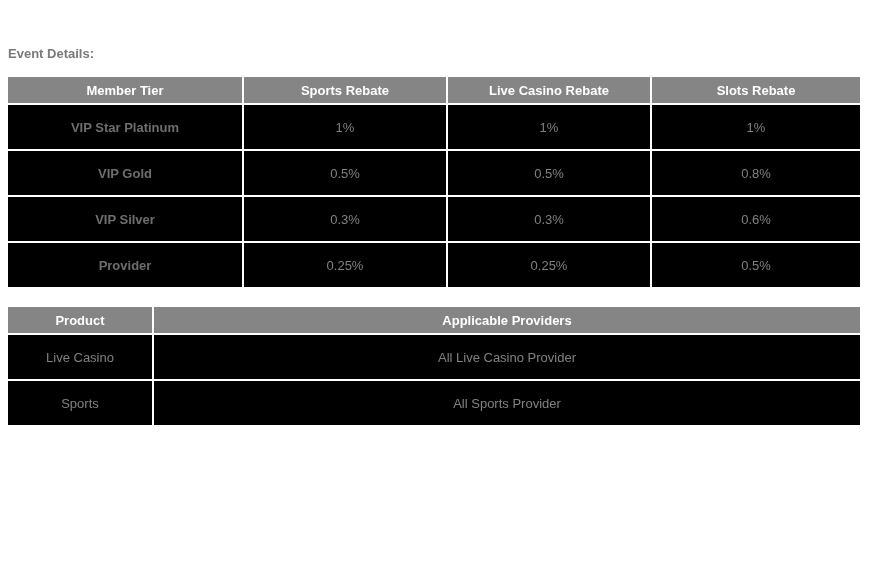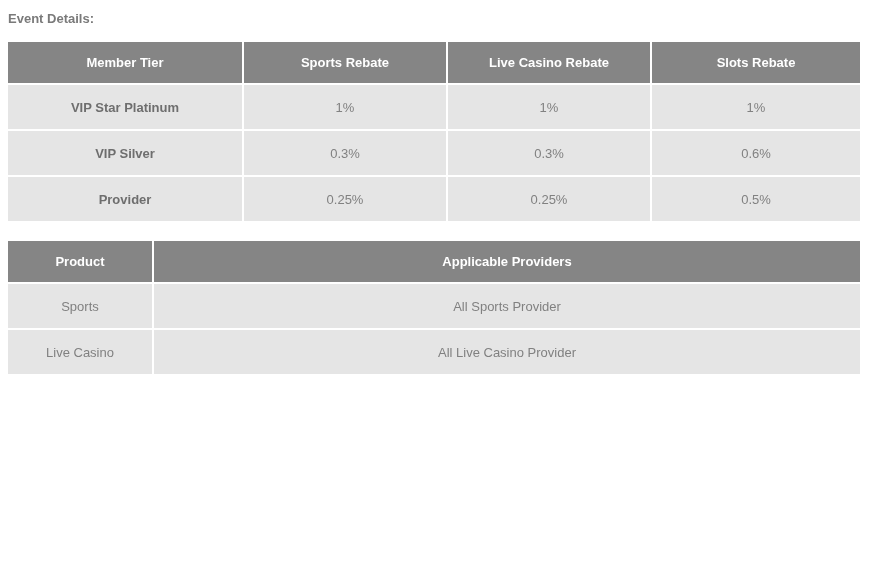--- a/index.html
+++ b/index.html
@@ -8,20 +8,21 @@
     background: #ffffff;
     width: 874px;
     height: 573px;
     font-family: "Liberation Sans", sans-serif;
     overflow: hidden;
   }
   .page {
     box-sizing: border-box;
     width: 874px;
     padding: 12px 8px 0 6px;
+    margin-top: 35px;
   }
   .section-heading {
     font-size: 13px;
     font-weight: bold;
     color: #7a7a7a;
     margin: 0 0 0 2px;
     line-height: 14px;
   }
   .data-table {
     border-collapse: separate;
@@ -29,34 +30,34 @@
     width: 856px;
     table-layout: fixed;
   }
   .tier-table   { margin: 14px 0 12px 0; }
   .providers-table { margin: 16px 0 0 0; }
   .data-table th {
     background: #858585;
     color: #ffffff;
     font-weight: bold;
     font-size: 13px;
-    height: 41px;
+    height: 26px;
     text-align: center;
     vertical-align: middle;
     padding: 0 4px;
   }
   .data-table td {
-    background: #e5e5e5;
+    background: #000000;
     color: #818181;
     font-size: 13px;
     font-weight: normal;
-    height: 44px;
+    height: 32px;
     text-align: center;
     vertical-align: middle;
-    padding: 0 4px;
+    padding: 6px 4px;
   }
   .tier-table td.row-label {
     font-weight: bold;
     color: #6e6e6e;
   }
   
   .tier-table col:nth-child(1) { width: 234px; }
   .tier-table col:nth-child(2) { width: 202px; }
   .tier-table col:nth-child(3) { width: 202px; }
   
@@ -85,20 +86,26 @@
         </tr>
     </thead>
     <tbody>
         <tr>
           <td class="row-label">VIP Star Platinum</td>
           <td>1%</td>
           <td>1%</td>
           <td>1%</td>
         </tr>
         <tr>
+          <td class="row-label">VIP Gold</td>
+          <td>0.5%</td>
+          <td>0.5%</td>
+          <td>0.8%</td>
+        </tr>
+        <tr>
           <td class="row-label">VIP Silver</td>
           <td>0.3%</td>
           <td>0.3%</td>
           <td>0.6%</td>
         </tr>
         <tr>
           <td class="row-label">Provider</td>
           <td>0.25%</td>
           <td>0.25%</td>
           <td>0.5%</td>
@@ -113,23 +120,23 @@
         <col>
       </colgroup>
     <thead>
       <tr>
           <th>Product</th>
           <th>Applicable Providers</th>
         </tr>
     </thead>
     <tbody>
         <tr>
+          <td class="row-label">Live Casino</td>
+          <td>All Live Casino Provider</td>
+        </tr>
+        <tr>
           <td class="row-label">Sports</td>
           <td>All Sports Provider</td>
-        </tr>
-        <tr>
-          <td class="row-label">Live Casino</td>
-          <td>All Live Casino Provider</td>
         </tr>
       </tbody>
   </table>
 
 </div>
 
 </body></html>

